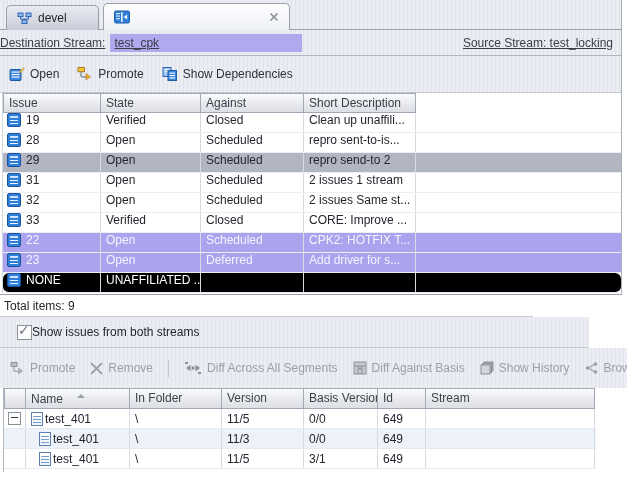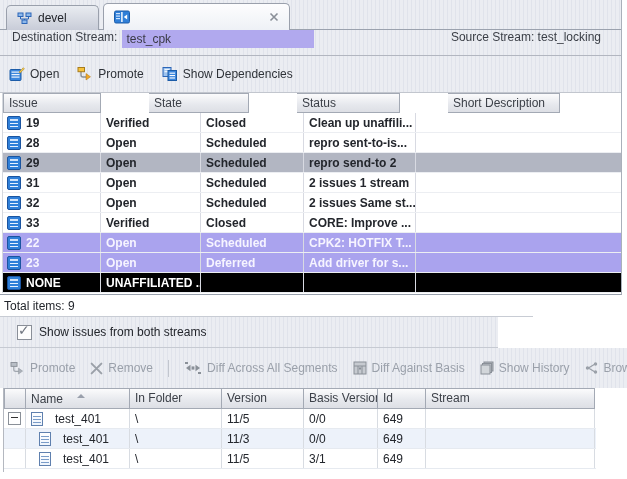--- a/index.html
+++ b/index.html
@@ -15,76 +15,76 @@
   
   .tabbar{position:absolute;left:0;top:0;width:621px;height:30px;}
   .tabbar::after{content:"";position:absolute;left:0;right:0;bottom:0;height:1px;background:#9ba2ae;}
   .tab{position:absolute;display:flex;align-items:center;gap:6px;box-sizing:border-box;
     border:1px solid #9aa0ac;border-bottom:none;border-radius:5px 5px 0 0;padding:0 10px;white-space:nowrap;z-index:1;}
   .tab-inactive{left:6px;top:5px;height:25px;width:93px;background:linear-gradient(#e9ecf1,#c8ccd8);}
   .tab-active{left:103px;top:3px;height:27px;width:187px;background:linear-gradient(#fdfdfe,#eef1f6);z-index:2;}
   .tab-close{margin-left:auto;cursor:pointer;display:flex;align-items:center;}
 
   
-  .stream-bar{position:absolute;left:0;top:30px;width:621px;height:26px;display:flex;align-items:flex-start;
-    padding:0 12px;box-sizing:border-box;border-bottom:1px solid #b2b6c0;color:#3a3e46;}
+  .stream-bar{position:absolute;left:0;top:30px;width:621px;height:26px;display:flex;align-items:center;
+    padding:0 0;box-sizing:border-box;border-bottom:1px solid #b2b6c0;color:#3a3e46;text-decoration:underline;}
   .dest-highlight{display:inline-block;width:192px;box-sizing:border-box;margin-left:5px;padding:2px 4px;
     background:#b1a9ee;color:#3a3a46;}
   .source-text{margin-left:auto;padding-right:8px;}
 
   
   .toolbar1{position:absolute;left:0;top:56px;width:621px;height:37px;display:flex;align-items:center;
     gap:18px;padding-left:9px;box-sizing:border-box;border-bottom:1px solid #c2c6ce;color:#2e3238;}
   .tb-item{display:flex;align-items:center;gap:5px;white-space:nowrap;cursor:pointer;}
 
   
   .issues-table{position:absolute;left:2px;top:93px;width:618px;height:200px;background:#fff;border-left:1px solid #d4d8de;}
-  .ihead{display:flex;height:20px;gap:48px;}
+  .ihead{display:flex;height:20px;}
   .hcell{box-sizing:border-box;background:linear-gradient(#fbfbfc,#e6e8ed 60%,#dddfe5);
     border:1px solid #a3a9b4;border-left:none;padding:2px 5px;color:#3c4048;white-space:nowrap;overflow:hidden;}
   .hcell:first-child{border-left:1px solid #a3a9b4;}
   .irow{display:flex;height:19px;align-items:center;border-bottom:1px solid #eceef2;background:#fff;}
-  .cell{box-sizing:border-box;height:100%;display:flex;align-items:center;padding:0 5px;
-    border-right:1px solid #d8dae2;white-space:nowrap;overflow:hidden;font-weight:bold;}
+  .cell{box-sizing:border-box;height:100%;display:flex;padding:0 5px;
+    border-right:1px solid #d8dae2;white-space:nowrap;overflow:hidden;}
   .w0{width:98px}.w1{width:100px}.w2{width:103px}.w3{width:112px}
   .c-issue{gap:5px;padding-left:4px;}
   .r-gray{background:#b2b6c2;}
   .r-purple{background:#aaa3ee;color:#f6f4ff;}
-  .r-black{background:#000;color:#fff;}
+  .r-black{background:#000;color:#fff;border-radius:6px;}
 
   
   .issue-icon{flex:none;width:12px;height:12px;background:#2f7fd8;border:1px solid #1a54a0;border-radius:2px;position:relative;}
   .issue-icon::before{content:"";position:absolute;left:2px;right:2px;top:2px;height:2px;background:#cfe2fa;}
   .issue-icon::after{content:"";position:absolute;left:2px;right:2px;top:6px;height:1px;background:#e8f2ff;box-shadow:0 3px 0 #e8f2ff;}
 
   
   .total-bar{position:absolute;left:0;top:296px;width:533px;height:21px;background:#fff;
     border-bottom:1px solid #c8ccd4;box-sizing:border-box;padding:3px 0 0 4px;}
 
   
-  .filter-bar{position:absolute;left:0;top:317px;width:498px;height:31px;display:flex;align-items:center;
-    gap:7px;padding-left:17px;box-sizing:border-box;border-bottom:1px solid #c6cad2;}
+  .filter-bar{position:absolute;left:0;top:317px;width:589px;height:31px;display:flex;align-items:center;
+    padding-left:17px;box-sizing:border-box;border-bottom:1px solid #c6cad2;}
   .checkbox{flex:none;width:13px;height:13px;background:#fdfdfd;border:1px solid #8a8f98;position:relative;cursor:pointer;}
   .checkbox.checked::after{content:"\2713";position:absolute;left:0px;top:-4px;font-size:14px;font-weight:bold;color:#707680;}
 
   
   .toolbar2{position:absolute;left:0;top:348px;width:627px;height:40px;display:flex;align-items:center;
     gap:15px;padding-left:10px;box-sizing:border-box;color:#9aa0aa;white-space:nowrap;overflow:hidden;}
   .tb2-sep{flex:none;width:1px;height:17px;background:#c2c6ce;}
 
   
   .versions-table{position:absolute;left:3px;top:388px;width:593px;height:84px;background:#fff;
     border-left:1px solid #b4b8c0;box-sizing:border-box;}
   .vhead{display:flex;height:21px;}
   .vrow{display:flex;height:19px;align-items:center;background:#fff;border-bottom:1px solid #e6eaf0;}
   .vrow.alt{background:#edf2fa;}
   .v0{width:22px}.v1{width:104px}.v2{width:92px}.v3{width:82px}.v4{width:74px}.v5{width:48px}.v6{width:169px}
   .vcell{box-sizing:border-box;height:100%;display:flex;align-items:center;padding:0 5px;
     border-right:1px solid #d8dce2;white-space:nowrap;overflow:hidden;}
-  .name-cell{gap:12px;}
+  .name-cell{gap:2px;}
   .indent{padding-left:13px;}
   .sort-caret{width:0;height:0;border-left:4px solid transparent;border-right:4px solid transparent;
     border-bottom:4px solid #9aa0ac;margin-left:14px;margin-bottom:5px;}
 
   .expander{flex:none;width:11px;height:11px;border:1px solid #8a9098;background:#fff;position:relative;cursor:pointer;}
   .expander::after{content:"";position:absolute;left:2px;right:2px;top:4px;height:1px;background:#333;}
 
   .file-icon{flex:none;width:10px;height:12px;border:1px solid #5f80ae;background:linear-gradient(#fff,#eef4fc);position:relative;}
   .file-icon::before{content:"";position:absolute;left:1px;right:1px;top:3px;height:7px;
     background:repeating-linear-gradient(to bottom,#7a9cc8 0 1px,transparent 1px 3px);}
@@ -173,21 +173,21 @@
             </svg>
         </span>
         <span>Show Dependencies</span>
       </span>
     </div>
 
     <div class="issues-table">
       <div class="ihead">
         <div class="hcell w0">Issue</div>
         <div class="hcell w1">State</div>
-        <div class="hcell w2">Status</div>
+        <div class="hcell w2">Against</div>
         <div class="hcell w3">Short Description</div>
       </div>
 
       <div class="irow">
         <div class="cell w0 c-issue">
             <span class="issue-icon"></span>
             <span>19</span>
           </div>
         <div class="cell w1">Verified</div>
         <div class="cell w2">Closed</div>

